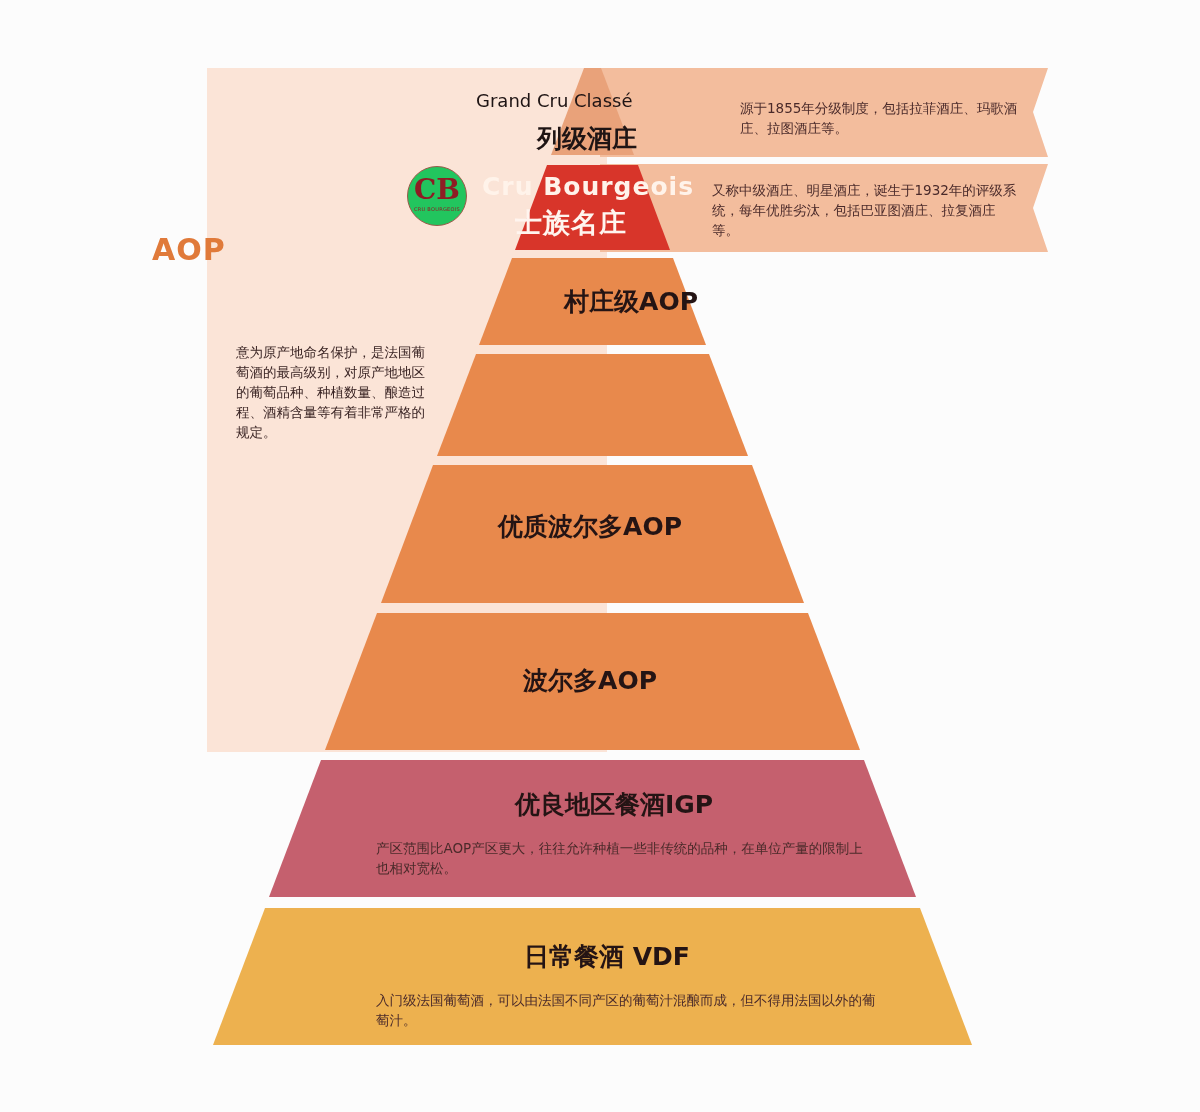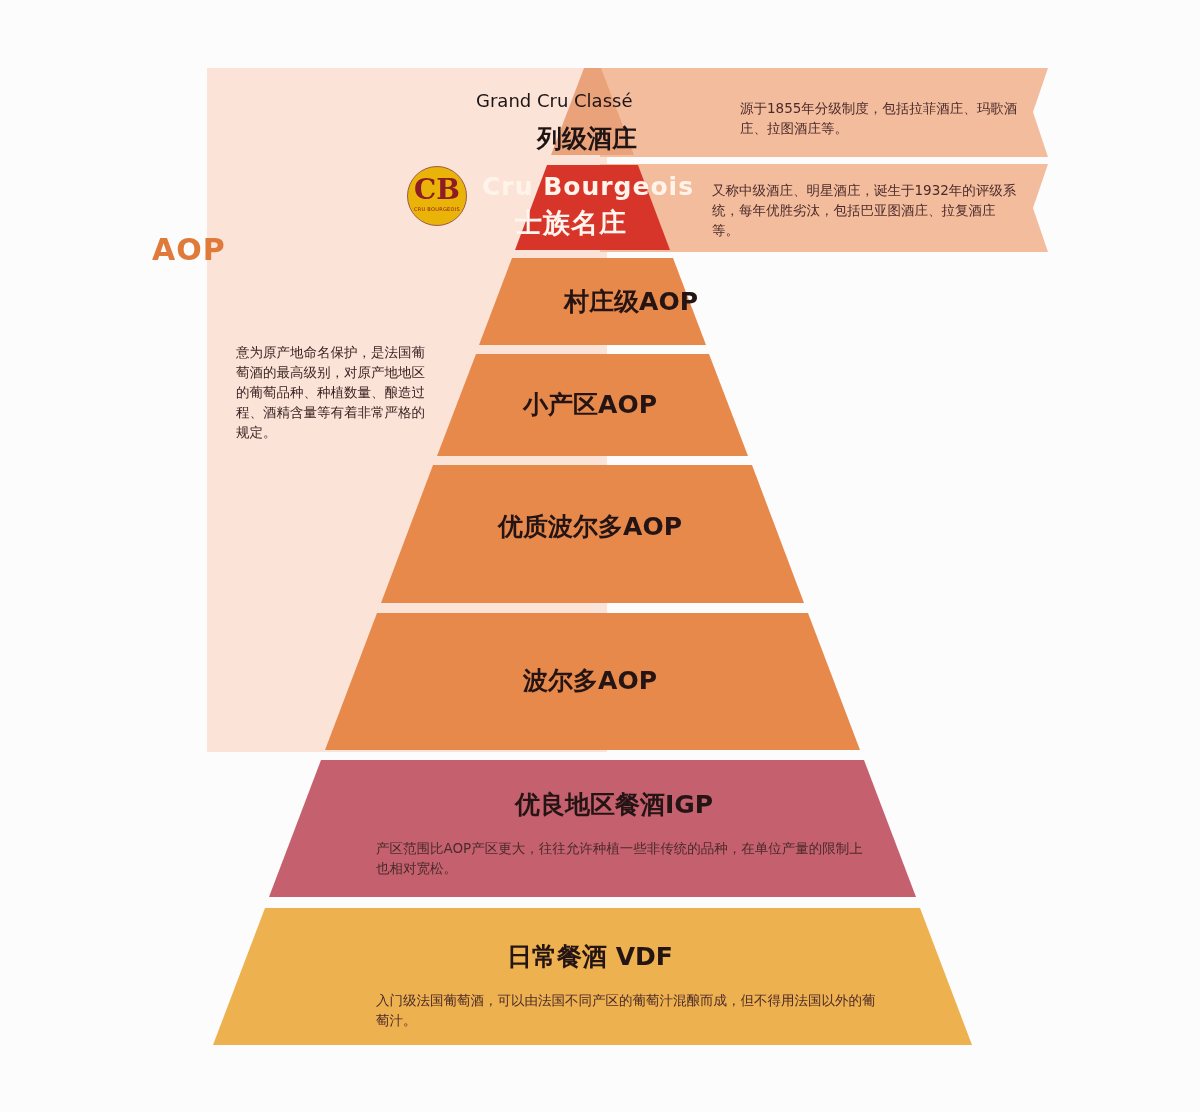--- a/index.html
+++ b/index.html
@@ -7,21 +7,21 @@
   svg#shapes { position: absolute; left: 0; top: 0; }
   .tier-label { position: absolute; left: 0; width: 1180px; text-align: center; font-weight: bold; font-size: 25px; color: #241414; }
   .tier-desc { position: absolute; font-size: 13.5px; line-height: 20px; color: #4a2a2a; white-space: normal; margin-left: 28px; }
   .aop-big { position: absolute; left: 152px; top: 232px; font-size: 30px; font-weight: bold; color: #e07a3a; letter-spacing: 1px; }
   .aop-desc { position: absolute; left: 236px; top: 342px; width: 200px; font-size: 13.5px; line-height: 20px; color: #3a2424; }
   .ribbon-desc { position: absolute; font-size: 13.5px; line-height: 20px; color: #4a2a2a; }
   .gc-en { position: absolute; left: 476px; top: 90px; font-size: 18px; font-weight: normal; color: #1e1414; }
   .gc-cn { position: absolute; left: 537px; top: 122px; font-size: 25px; font-weight: bold; color: #1e1414; }
   .cb-en { position: absolute; left: 482px; top: 172px; font-size: 25px; font-weight: bold; color: #fff3ea; letter-spacing: 1px; }
   .cb-cn { position: absolute; left: 515px; top: 205px; font-size: 27px; font-weight: bold; color: #fff5ef; letter-spacing: 1px; }
-  .logo { position: absolute; left: 407px; top: 166px; width: 58px; height: 58px; border-radius: 50%; border: 1.5px solid #9a5a4a; background: #eab308; }
+  .logo { position: absolute; left: 407px; top: 166px; width: 58px; height: 58px; border-radius: 50%; border: 1.5px solid #9a5a4a; background: #22c55e; }
   .logo-mark { position: absolute; left: 0; top: 6px; width: 58px; text-align: center; font-family: "DejaVu Serif", serif; font-size: 28px; font-weight: bold; color: #8e1c24; }
   .logo-sub { position: absolute; left: 0; top: 39px; width: 58px; text-align: center; font-size: 5px; color: #8e1c24; letter-spacing: 0.3px; }
 </style>
 </head>
 <body>
 
 <div id="stage">
   <svg id="shapes" width="1200" height="1112" viewBox="0 0 1200 1112">
 
     <rect x="207" y="68" width="400" height="684" fill="#fbe4d7"></rect>
@@ -49,22 +49,21 @@
     <div class="logo-mark">CB</div>
     <div class="logo-sub">CRU BOURGEOIS</div>
   </div>
 
   <div class="gc-en">Grand Cru Classé</div>
   <div class="gc-cn">列级酒庄</div>
   <div class="cb-en">Cru Bourgeois</div>
   <div class="cb-cn">士族名庄</div>
 
   <div class="tier-label" style="top:285px;margin-left:41px;">村庄级AOP</div>
-  <div class="tier-label" style="top:388px;">小产区AOP</div>
   <div class="tier-label" style="top:510px;">优质波尔多AOP</div>
   <div class="tier-label" style="top:664px;">波尔多AOP</div>
 
   <div class="tier-label" style="top:788px;padding-left:24px;">优良地区餐酒IGP</div>
   <div class="tier-desc" style="left:348px; top:838px; width:500px;">产区范围比AOP产区更大，往往允许种植一些非传统的品种，在单位产量的限制上也相对宽松。</div>
 
-  <div class="tier-label" style="top:940px;">日常餐酒 VDF</div>
+  <div class="tier-label" style="top:940px;padding-left:17px;">日常餐酒 VDF</div>
   <div class="tier-desc" style="left:348px; top:990px; width:500px;">入门级法国葡萄酒，可以由法国不同产区的葡萄汁混酿而成，但不得用法国以外的葡萄汁。</div>
 </div>
 
 </body></html>

